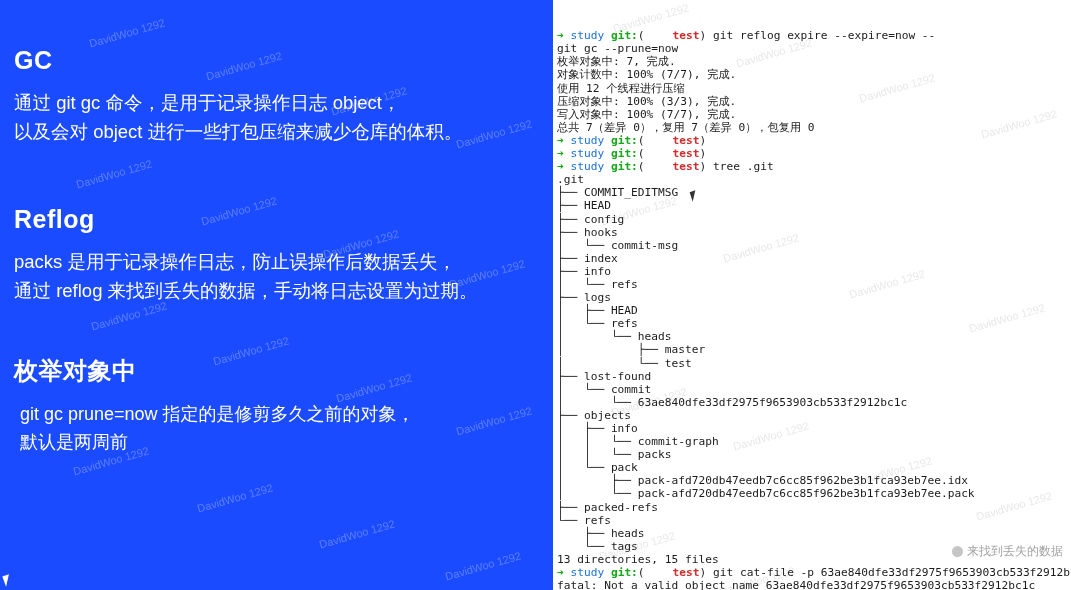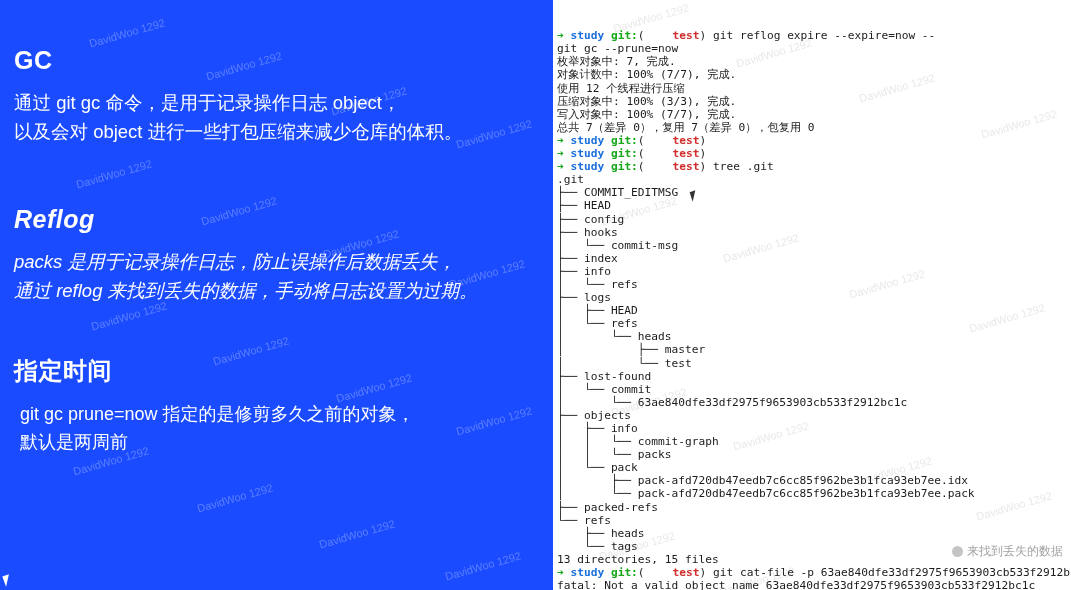--- a/index.html
+++ b/index.html
@@ -48,21 +48,21 @@
     margin: 0 0 14px 0;
     color: #ffffff;
   }
   .sec-body {
     font-size: 18.5px;
     line-height: 1.55;
     color: #ffffff;
     white-space: pre-line;
   }
   .sec-gc      { top: 46px; }
-  .sec-reflog  { top: 205px; font-style: italic; }
+  .sec-reflog  { top: 205px; }
   .sec-time    { top: 355px; }
   .sec-time .sec-title { font-size: 24px; }
   .sec-time .sec-body { font-size: 18px; padding-left: 6px; }
 
   .cursor-left {
     position: absolute;
     left: 4px;
     bottom: 4px;
     width: 0;
     height: 0;
@@ -83,21 +83,21 @@
     font-family: "DejaVu Sans Mono", monospace;
     font-size: 11.2px;
     line-height: 13.1px;
     padding: 3px 0 0 4px;
     box-sizing: border-box;
     overflow: hidden;
     white-space: pre;
   }
   .term-line { white-space: pre; }
   .prompt-arrow { color: #17a81a; font-weight: bold; }
-  .prompt-dir { color: #1a6fdd; font-weight: bold; }
+  .prompt-dir { color: #1a6fdd; font-weight: normal; }
   .prompt-git { color: #17a81a; font-weight: bold; }
   .prompt-paren { color: #1b1b1b; }
   .prompt-branch { color: #d12d2d; font-weight: bold; margin-left: 28px; }
   .cmd { color: #1b1b1b; text-align: center; }
 
   .mouse-pointer {
     position: absolute;
     left: 691px;
     top: 191px;
     width: 9px;
@@ -160,21 +160,21 @@
 以及会对 object 进行一些打包压缩来减少仓库的体积。</div>
       </div>
 
       <div class="sec sec-reflog">
         <div class="sec-title">Reflog</div>
         <div class="sec-body">packs 是用于记录操作日志，防止误操作后数据丢失，
 通过 reflog 来找到丢失的数据，手动将日志设置为过期。</div>
       </div>
 
       <div class="sec sec-time">
-        <div class="sec-title">指定时间</div>
+        <div class="sec-title">枚举对象中</div>
         <div class="sec-body">git gc prune=now 指定的是修剪多久之前的对象，
 默认是两周前</div>
       </div>
 
       <div class="cursor-left"></div>
     </div>
   </div>
 
   <div class="terminal">
     <div id="term-lines"><div class="term-line"><span class="prompt-arrow">➜</span><span class="prompt-dir"> study </span><span class="prompt-git">git:</span><span class="prompt-paren">(</span><span class="prompt-branch">test</span><span class="prompt-paren">)</span><span class="cmd"> git reflog expire --expire=now --</span></div><div class="term-line">git gc --prune=now</div><div class="term-line">枚举对象中: 7, 完成.</div><div class="term-line">对象计数中: 100% (7/7), 完成.</div><div class="term-line">使用 12 个线程进行压缩</div><div class="term-line">压缩对象中: 100% (3/3), 完成.</div><div class="term-line">写入对象中: 100% (7/7), 完成.</div><div class="term-line">总共 7（差异 0），复用 7（差异 0），包复用 0</div><div class="term-line"><span class="prompt-arrow">➜</span><span class="prompt-dir"> study </span><span class="prompt-git">git:</span><span class="prompt-paren">(</span><span class="prompt-branch">test</span><span class="prompt-paren">)</span><span class="cmd"></span></div><div class="term-line"><span class="prompt-arrow">➜</span><span class="prompt-dir"> study </span><span class="prompt-git">git:</span><span class="prompt-paren">(</span><span class="prompt-branch">test</span><span class="prompt-paren">)</span><span class="cmd"></span></div><div class="term-line"><span class="prompt-arrow">➜</span><span class="prompt-dir"> study </span><span class="prompt-git">git:</span><span class="prompt-paren">(</span><span class="prompt-branch">test</span><span class="prompt-paren">)</span><span class="cmd"> tree .git</span></div><div class="term-line">.git</div><div class="term-line">├── COMMIT_EDITMSG</div><div class="term-line">├── HEAD</div><div class="term-line">├── config</div><div class="term-line">├── hooks</div><div class="term-line">│   └── commit-msg</div><div class="term-line">├── index</div><div class="term-line">├── info</div><div class="term-line">│   └── refs</div><div class="term-line">├── logs</div><div class="term-line">│   ├── HEAD</div><div class="term-line">│   └── refs</div><div class="term-line">│       └── heads</div><div class="term-line">│           ├── master</div><div class="term-line">│           └── test</div><div class="term-line">├── lost-found</div><div class="term-line">│   └── commit</div><div class="term-line">│       └── 63ae840dfe33df2975f9653903cb533f2912bc1c</div><div class="term-line">├── objects</div><div class="term-line">│   ├── info</div><div class="term-line">│   │   └── commit-graph</div><div class="term-line">│   │   └── packs</div><div class="term-line">│   └── pack</div><div class="term-line">│       ├── pack-afd720db47eedb7c6cc85f962be3b1fca93eb7ee.idx</div><div class="term-line">│       └── pack-afd720db47eedb7c6cc85f962be3b1fca93eb7ee.pack</div><div class="term-line">├── packed-refs</div><div class="term-line">└── refs</div><div class="term-line">    ├── heads</div><div class="term-line">    └── tags</div><div class="term-line"></div><div class="term-line">13 directories, 15 files</div><div class="term-line"><span class="prompt-arrow">➜</span><span class="prompt-dir"> study </span><span class="prompt-git">git:</span><span class="prompt-paren">(</span><span class="prompt-branch">test</span><span class="prompt-paren">)</span><span class="cmd"> git cat-file -p 63ae840dfe33df2975f9653903cb533f2912bc1c</span></div><div class="term-line">fatal: Not a valid object name 63ae840dfe33df2975f9653903cb533f2912bc1c</div></div>

